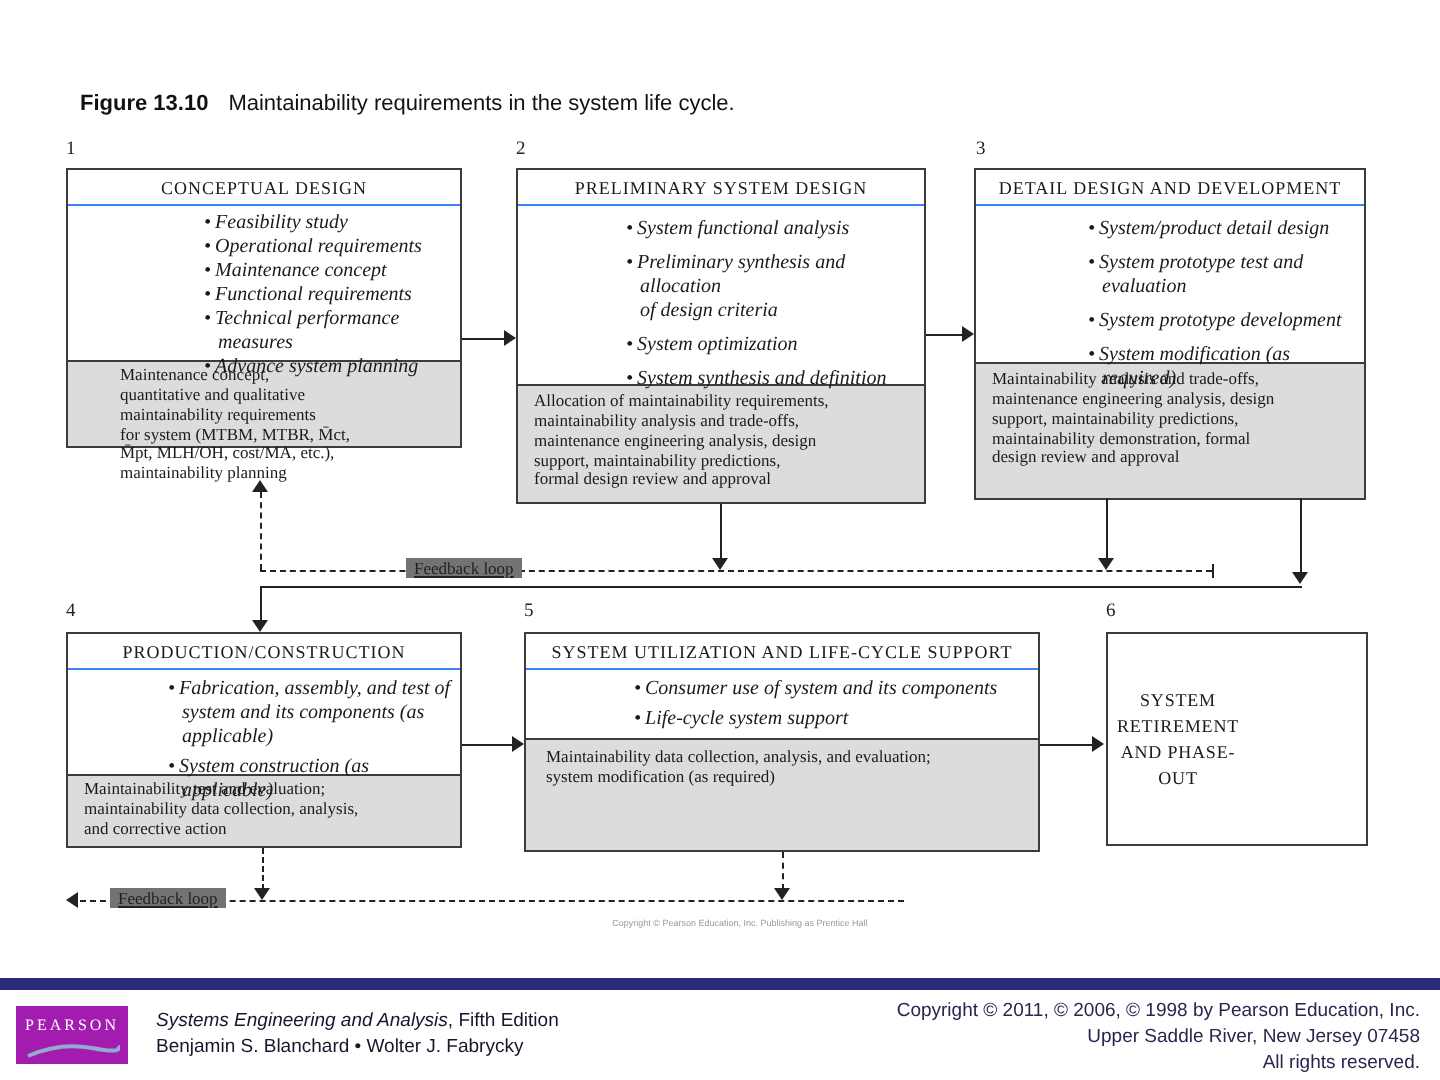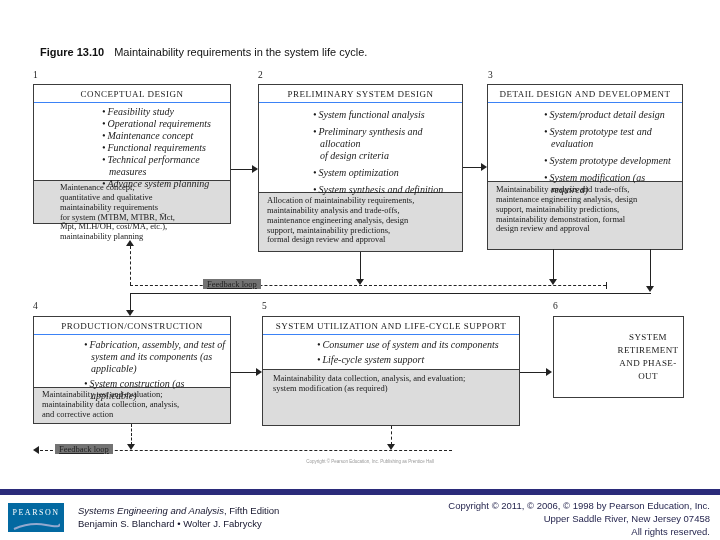--- a/index.html
+++ b/index.html
@@ -32,41 +32,41 @@
   #c2 .gray{height:59px;padding:3px 6px 0 8px;}
   #c3{left:487px;top:84px;width:196px;}
   #c3 .body{height:78px;padding:6px 2px 0 16px;box-sizing:border-box;}
   #c3 .gray{height:68px;padding:3px 6px 0 8px;}
   #c4{left:33px;top:316px;width:198px;}
   #c4 .body{height:52px;padding:4px 2px 0 10px;box-sizing:border-box;}
   #c4 .gray{height:36px;padding:2px 6px 0 8px;}
   #c5{left:262px;top:316px;width:258px;}
   #c5 .body{height:34px;padding:4px 2px 0 14px;box-sizing:border-box;}
   #c5 .gray{height:56px;padding:4px 8px 0 10px;}
-  #c6{left:553px;top:316px;width:131px;height:82px;display:flex;align-items:center;justify-content:flex-end;}
+  #c6{left:553px;top:316px;width:131px;height:107px;display:flex;align-items:center;justify-content:flex-start;}
   #c6 .retire{width:70px;text-align:center;font-size:9px;letter-spacing:.4px;line-height:13px;}
 
   
   .hl{position:absolute;height:0;border-top:1px solid #222;}
   .vl{position:absolute;width:0;border-left:1px solid #222;}
   .hd{border-top-style:dashed;}
   .vd{border-left-style:dashed;}
   .ah{position:absolute;width:0;height:0;border:4px solid transparent;}
   .ar{border-left:6px solid #222;border-right:none;}
   .ad{border-top:6px solid #222;border-bottom:none;}
   .au{border-bottom:6px solid #222;border-top:none;}
   .al{border-right:6px solid #222;border-left:none;}
   .fbl{position:absolute;font-size:8.5px;background:#737373;padding:0 4px;color:#222;text-decoration:underline;}
 
   .fineprint{position:absolute;left:250px;top:459px;width:240px;text-align:center;
              font-size:4.5px;color:#999;font-family:"Liberation Sans",sans-serif;}
 
   
   .bar{position:absolute;left:0;top:489px;width:720px;height:6px;background:#2b2b7a;}
-  .logo{position:absolute;left:8px;top:503px;width:56px;height:29px;background:#0369a1;
+  .logo{position:absolute;left:8px;top:503px;width:56px;height:29px;background:#a21caf;
         text-align:center;}
   .logo .word{color:#fff;font-size:8px;letter-spacing:1.5px;font-family:"Liberation Serif",serif;
         display:block;margin-top:5px;}
   .bookinfo{position:absolute;left:78px;top:504px;font-family:"Liberation Sans",sans-serif;
             font-size:9.5px;line-height:13px;color:#16162e;}
   .copyblock{position:absolute;right:10px;top:499px;text-align:right;
              font-family:"Liberation Sans",sans-serif;font-size:9.5px;line-height:13px;color:#26264f;}
 </style>
 </head>
 <body>

